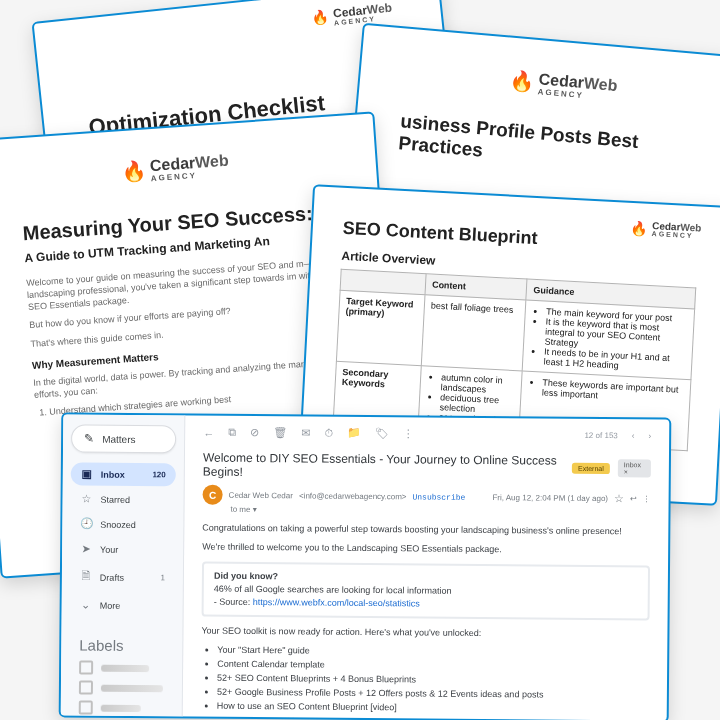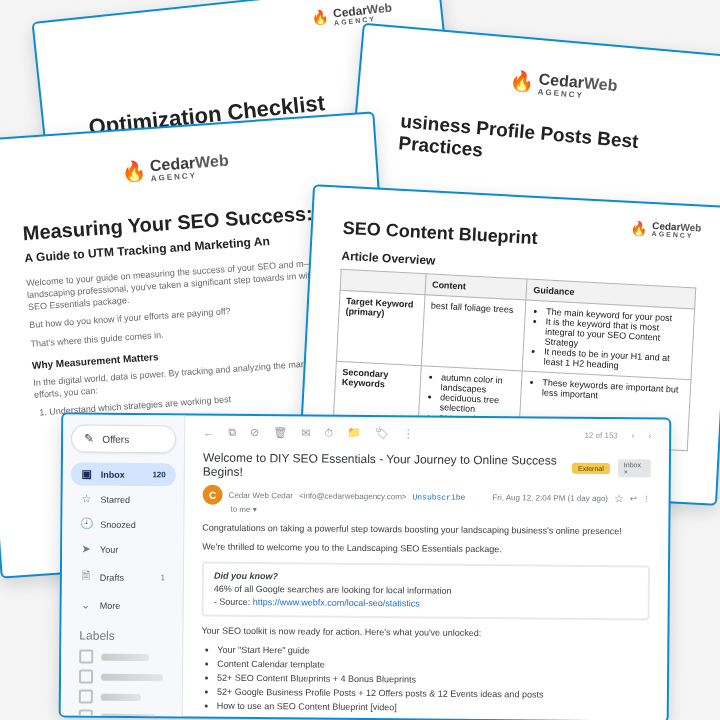--- a/index.html
+++ b/index.html
@@ -87,21 +87,21 @@
     padding:7px 12px;font-size:10px;color:var(--mail-text);
     background:#fff;box-shadow:0 1px 2px rgba(0,0,0,.08);
     margin-bottom:10px;
   }
   .compose .ico{font-size:12px;line-height:1;}
   .navitem{display:flex;align-items:center;gap:8px;padding:5px 10px;border-radius:14px;margin:2px 0;}
   .navitem .ico{width:12px;font-size:11px;color:var(--mail-faint);text-align:center;}
   .navitem .cnt{margin-left:auto;font-size:8px;color:var(--mail-faint);}
   .navitem.sel{background:var(--mail-select);color:#1a2a56;font-weight:700;}
   .navitem.sel .ico,.navitem.sel .cnt{color:#1a2a56;}
-  .labelhdr{margin:12px 0 4px;font-size:12px;color:var(--mail-faint);padding-left:10px;}
+  .labelhdr{margin:20px 0 4px;font-size:15px;color:var(--mail-faint);padding-left:10px;}
   .lbl{display:flex;align-items:center;gap:8px;padding:3px 10px;}
   .lbl .sq{width:10px;height:10px;border:2px solid #c0c0c0;border-radius:2px;}
   .lbl .blur{height:7px;border-radius:3px;background:linear-gradient(90deg,#c9c9c9,#e5e5e5);filter:blur(.6px);}
   .mainpane{flex:1;padding:10px 18px 0;box-sizing:border-box;overflow:hidden;}
   .toolbar{display:flex;align-items:center;gap:14px;color:#9298a0;font-size:11px;padding-bottom:6px;}
   .toolbar .sp{flex:1;}
   .toolbar .meta{font-size:8px;color:#9298a0;}
   .subject{display:flex;align-items:center;gap:8px;margin:6px 0;}
   .subject .t{font-size:12px;color:#32363a;}
   .chip{font-size:7px;padding:2px 6px;border-radius:3px;}
@@ -112,21 +112,21 @@
   .fromline .unsub{color:var(--link-blue);font-family:Liberation Mono, monospace;}
   .fromline .when{margin-left:auto;}
   .fromline .star{font-size:11px;}
   .tome{font-size:8px;color:var(--mail-faint);margin:0 0 8px 28px;}
   .mailbody{font-size:9px;color:#3b3f44;line-height:1.45;}
   .mailbody p{margin:6px 0;}
   .mailbody .highlight{border:2px solid #e7eaee;border-radius:4px;padding:6px 10px;margin:8px 0;}
   .mailbody .highlight a{color:var(--link-blue);}
   .mailbody ul{margin:4px 0 8px 16px;padding:0;}
   .mailbody li{margin:1px 0;}
-  .mailbody b{font-weight:700;font-style:italic;}
+  .mailbody b{font-weight:700;}
 </style>
 </head>
 <body>
 
 <div class="stage">
 
   <div class="doc doc1">
     <div class="logo">
       <span class="flame">🔥</span>
       <span class="brand"><b>Cedar</b><span>Web</span><span class="tag">AGENCY</span></span>
@@ -202,21 +202,21 @@
       </tr>
     </tbody>
       </table>
   </div>
 
   <div class="doc doc5">
     <div class="mail">
       <aside class="sidebar">
         <div class="compose">
           <span class="ico">✎</span>
-          <span>Offers</span>
+          <span>Matters</span>
         </div>
         <div class="navitem sel">
           <span class="ico">▣</span>
           <span>Inbox</span>
           <span class="cnt">120</span>
         </div>
         <div class="navitem">
           <span class="ico">☆</span>
           <span>Starred</span>
         </div>

